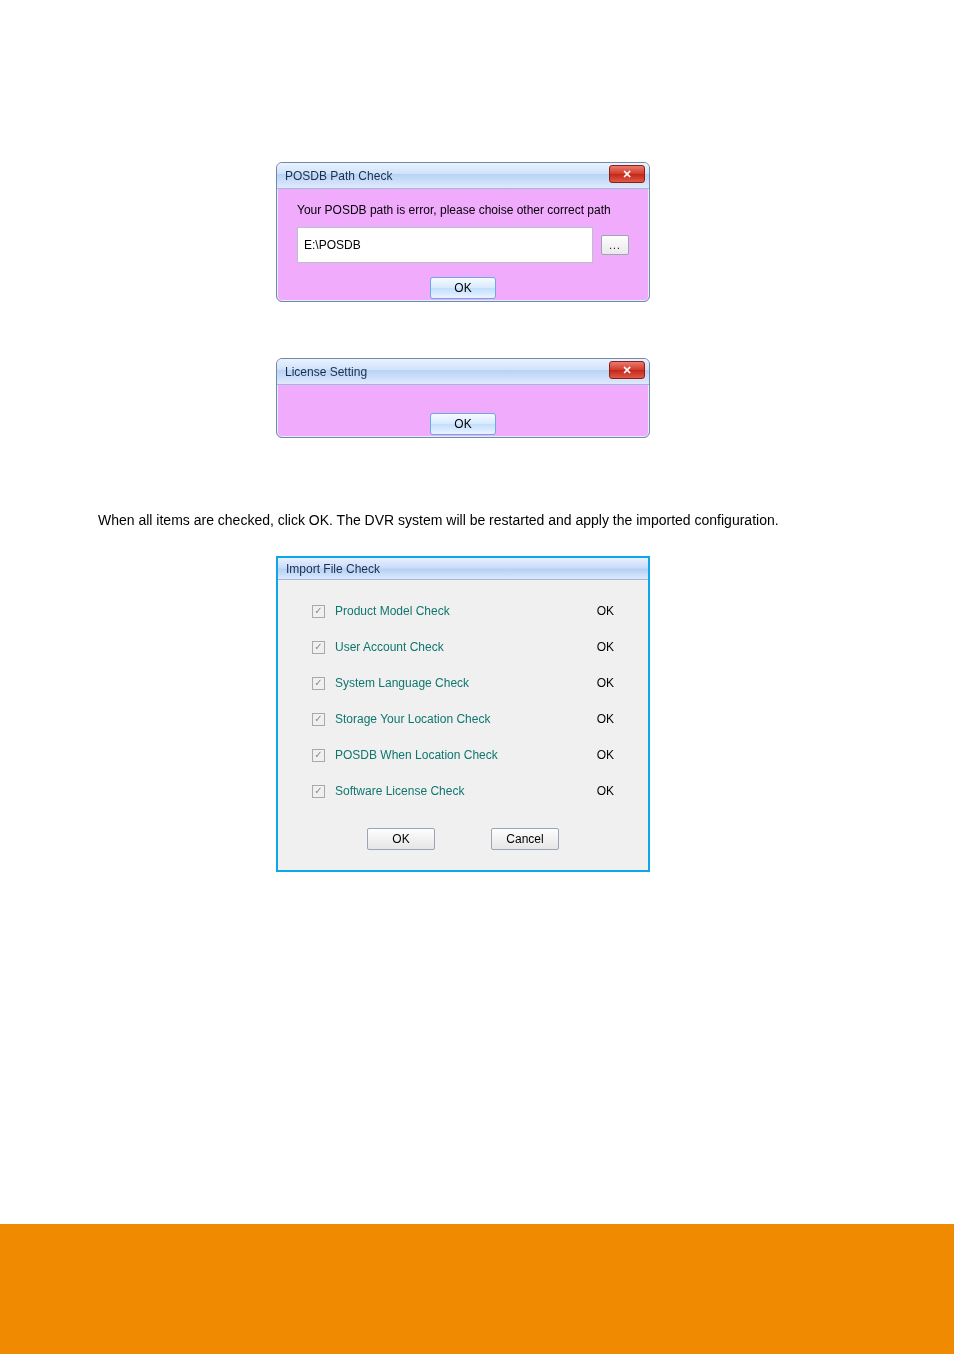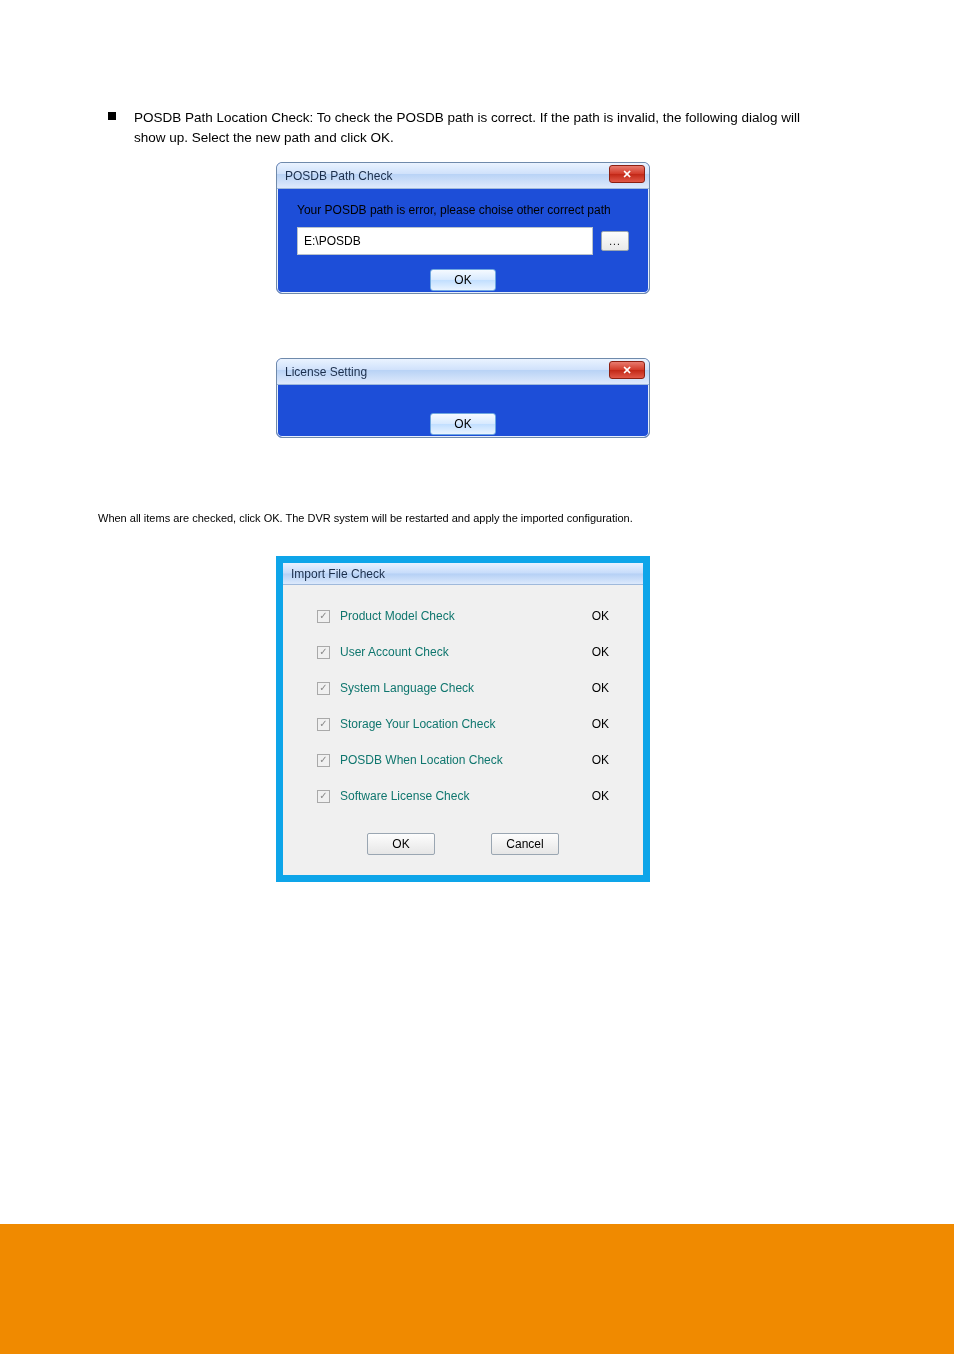--- a/index.html
+++ b/index.html
@@ -23,21 +23,21 @@
     gap: 18px;
   }
   .bullet {
     width: 8px; height: 8px; background: #000; margin-top: 4px; flex: none;
   }
   .bullet-text { font-size: 13.5px; line-height: 1.45; }
 
   
   .win7 {
     position: absolute;
-    background: #1d4ed8;
+    background: #f0abfc;
     border: 1px solid #6f8aab;
     border-radius: 6px;
     box-shadow: 0 0 0 1px #e6eefb inset;
     overflow: hidden;
   }
   .win7 .titlebar {
     height: 26px;
     background: linear-gradient(#eaf3ff,#cfe1fb 45%,#b9d3f6 46%,#dfeafc);
     border-bottom: 1px solid #9fb9db;
     display: flex; align-items: center;
@@ -52,38 +52,38 @@
     border-radius: 3px;
     background: linear-gradient(#e87b6f,#d33c2b 48%,#c22817 52%,#e15848);
     border: 1px solid #8c1f12;
     color: #fff; font-weight: bold;
     display: flex; align-items: center; justify-content: center;
     font-size: 11px; line-height: 1;
   }
   .win7 .body { padding: 14px 20px 0 20px; font-size: 12px; color: #000; }
   .path-row { display:flex; gap:8px; margin-top:10px; align-items:center;}
   .path-input {
-    flex:1; height:28px; border:1px solid #b8c2cc; padding:0 6px;
+    flex:1; height:36px; border:1px solid #b8c2cc; padding:0 6px;
     font-size:12px; font-family: inherit;
   }
   .browse-btn {
     width:28px; height:20px; border:1px solid #9aa6b2; border-radius:2px;
     background: linear-gradient(#fdfdfd,#e9e9e9);
     font-size:10px; letter-spacing:1px;
   }
   .ok-btn {
     display:block; margin: 14px auto 2px;
     width:66px; height:22px; border-radius:3px;
     border:1px solid #6fa7e0;
     background: linear-gradient(#f5faff,#d8eaff 48%,#c2dfff 52%,#eaf4ff);
     font-size:12px;
   }
 
   
-  .ifc { position:absolute; border:7px solid #0ea5e9; background:#f0f0f0; }
+  .ifc { position:absolute; border:2px solid #0ea5e9; background:#f0f0f0; }
   .ifc .titlebar2 {
     height:22px;
     background: linear-gradient(#e8f1ff,#c7dcfa 48%,#b5d0f5 52%,#dce9fc);
     border-bottom:1px solid #9fb9db;
     padding: 0 8px; display:flex; align-items:center;
     font-size:12px; color:#1b2e4b;
   }
   .ifc-body { padding: 24px 34px 20px; }
   .check-row {
     display:flex; align-items:center; margin-bottom:22px;
@@ -107,24 +107,20 @@
   .footer-band {
     position:absolute; left:0; bottom:0; width:100%; height:130px;
     background:#f08a00;
   }
 </style>
 </head>
 <body>
 
 <div class="page">
 
-  <div class="bullet-row" style="left:108px; top:108px; width:720px;">
-    <div class="bullet"></div>
-    <div class="bullet-text">POSDB Path Location Check: To check the POSDB path is correct. If the path is invalid, the following dialog will show up. Select the new path and click OK.</div>
-  </div>
 
   <div class="win7" style="left:276px; top:162px; width:374px;">
     <div class="titlebar">
       <span>POSDB Path Check</span>
       <div class="close-btn">✕</div>
     </div>
     <div class="body">
       <div>Your POSDB path is error, please choise other correct path</div>
       <div class="path-row">
         <input class="path-input" value="E:\POSDB" style="">
@@ -138,21 +134,21 @@
   <div class="win7" style="left:276px; top:358px; width:374px;">
     <div class="titlebar">
       <span>License Setting</span>
       <div class="close-btn">✕</div>
     </div>
     <div class="body">
       <button class="ok-btn">OK</button>
     </div>
   </div>
 
-  <div style="position:absolute; left:98px; top:510px; width:720px; font-size:11px; line-height:1.5;">When all items are checked, click OK. The DVR system will be restarted and apply the imported configuration.</div>
+  <div style="position:absolute; left:98px; top:510px; width:720px; font-size:14px; line-height:1.5;">When all items are checked, click OK. The DVR system will be restarted and apply the imported configuration.</div>
 
   <div class="ifc" style="left:276px; top:556px; width:374px;">
     <div class="titlebar2">
       <span>Import File Check</span>
     </div>
     <div class="ifc-body">
       <div id="check-rows">
           <div class="check-row">
             <span class="chk">✓</span>
             <span class="chk-label">Product Model Check</span>

